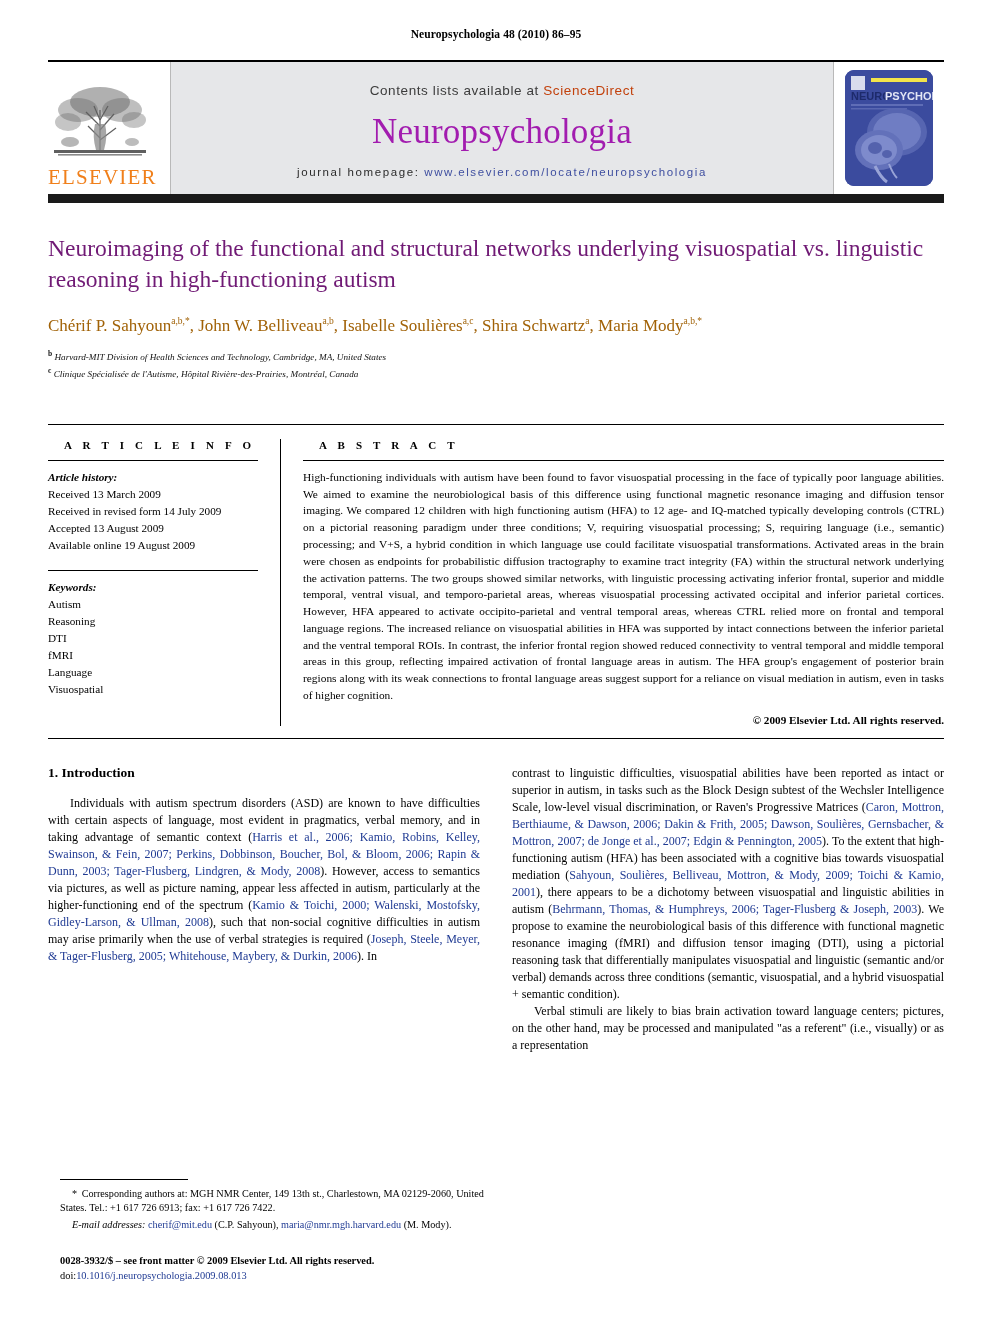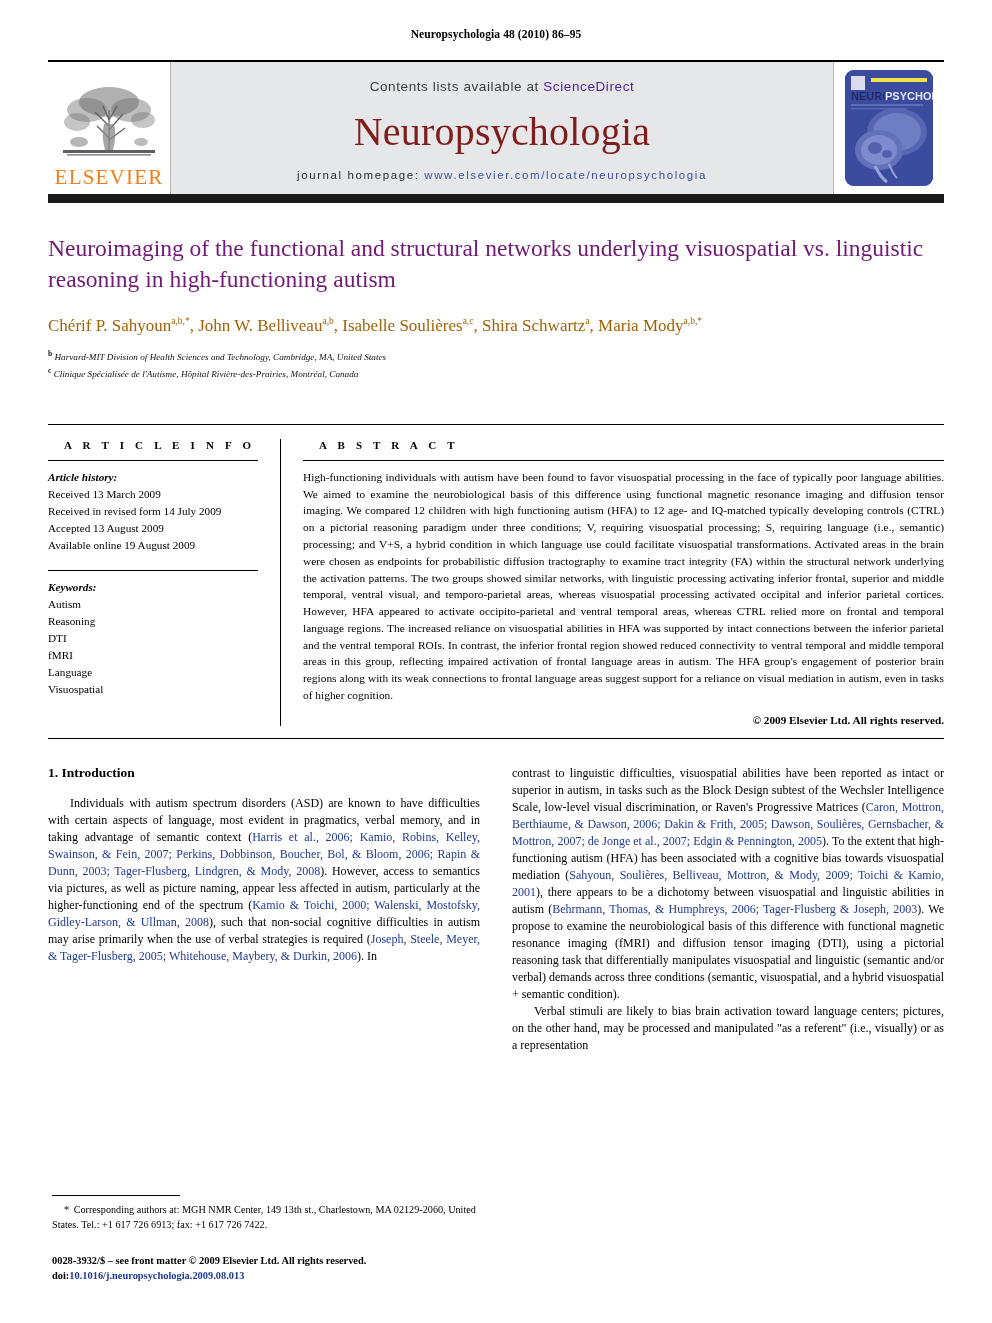--- a/index.html
+++ b/index.html
@@ -39,21 +39,20 @@
     display: flex;
     align-items: stretch;
     height: 132px;
   }
   .masthead-left {
     width: 122px;
     flex: 0 0 122px;
     border-right: 1px solid #b9b9b9;
     display: flex;
     flex-direction: column;
-    align-items: center;
     justify-content: center;
     background: #ffffff;
     padding-top: 11px;
   }
   .elsevier-tree {
     width: 104px;
     height: 86px;
     display: block;
   }
   .elsevier-word {
@@ -74,26 +73,26 @@
     position: relative;
   }
   .contents-line {
     font-family: "Liberation Sans", sans-serif;
     font-size: 13.5px;
     color: #3c3c3c;
     letter-spacing: 0.6px;
     margin-top: 4px;
   }
   .contents-line .sd {
-    color: #4c1d95;
+    color: #c2410c;
   }
   .journal-name {
     font-family: "Liberation Serif", serif;
-    font-size: 40px;
-    color: #7f1d1d;
+    font-size: 35px;
+    color: #a21caf;
     margin-top: 14px;
     margin-bottom: 14px;
     letter-spacing: 0.2px;
   }
   .homepage-line {
     font-family: "Liberation Sans", sans-serif;
     font-size: 11.5px;
     letter-spacing: 1.6px;
     color: #2b2b2b;
   }
@@ -253,21 +252,21 @@
     color: #1f3a93;
   }
   a.ref, .link {
     color: #1f3a93;
     text-decoration: none;
   }
 
   
   .footnotes {
     position: absolute;
-    left: 52px;
+    left: 60px;
     bottom: 40px;
     width: 440px;
   }
   .fn-rule {
     border-top: 1px solid #000;
     width: 128px;
     margin-bottom: 7px;
   }
   .fn {
     font-size: 10.2px;
@@ -281,21 +280,21 @@
     text-indent: 12px;
     margin-top: 2px;
   }
   .fn-emails .lbl { font-style: italic; }
   .imprint {
     margin-top: 20px;
     font-size: 10.4px;
     line-height: 1.45;
     font-weight: bold;
   }
-  .imprint .doi-line { font-weight: bold; }
+  .imprint .doi-line { font-weight: normal; }
 </style>
 </head>
 <body>
 
 <div class="page">
 
   <div class="running-head">Neuropsychologia 48 (2010) 86–95</div>
 
   <div class="masthead">
 
@@ -424,19 +423,20 @@
 
     <div class="body-col">
       <p class="para cont"><span>contrast to linguistic difficulties, visuospatial abilities have been reported as intact or superior in autism, in tasks such as the Block Design subtest of the Wechsler Intelligence Scale, low-level visual discrimination, or Raven's Progressive Matrices (</span><span class="ref">Caron, Mottron, Berthiaume, &amp; Dawson, 2006; Dakin &amp; Frith, 2005; Dawson, Soulières, Gernsbacher, &amp; Mottron, 2007; de Jonge et al., 2007; Edgin &amp; Pennington, 2005</span><span>). To the extent that high-functioning autism (HFA) has been associated with a cognitive bias towards visuospatial mediation (</span><span class="ref">Sahyoun, Soulières, Belliveau, Mottron, &amp; Mody, 2009; Toichi &amp; Kamio, 2001</span><span>), there appears to be a dichotomy between visuospatial and linguistic abilities in autism (</span><span class="ref">Behrmann, Thomas, &amp; Humphreys, 2006; Tager-Flusberg &amp; Joseph, 2003</span><span>). We propose to examine the neurobiological basis of this difference with functional magnetic resonance imaging (fMRI) and diffusion tensor imaging (DTI), using a pictorial reasoning task that differentially manipulates visuospatial and linguistic (semantic and/or verbal) demands across three conditions (semantic, visuospatial, and a hybrid visuospatial + semantic condition).</span></p>
       <p class="para">Verbal stimuli are likely to bias brain activation toward language centers; pictures, on the other hand, may be processed and manipulated "as a referent" (i.e., visually) or as a representation</p>
     </div>
   </div>
 
   <div class="footnotes">
     <div class="fn-rule"></div>
     <div class="fn"><span class="star">*</span> <span>Corresponding authors at: MGH NMR Center, 149 13th st., Charlestown, MA 02129-2060, United States. Tel.: +1 617 726 6913; fax: +1 617 726 7422.</span></div>
+    <div class="fn-emails"><span class="lbl">E-mail addresses:</span> <span class="link">cherif@mit.edu</span> <span>(C.P. Sahyoun),</span> <span class="link">maria@nmr.mgh.harvard.edu</span> <span>(M. Mody).</span></div>
     <div class="imprint">
       <div>0028-3932/$ – see front matter © 2009 Elsevier Ltd. All rights reserved.</div>
       <div class="doi-line"><span>doi:</span><span class="link">10.1016/j.neuropsychologia.2009.08.013</span></div>
     </div>
   </div>
 
 </div>
 
 </body></html>

